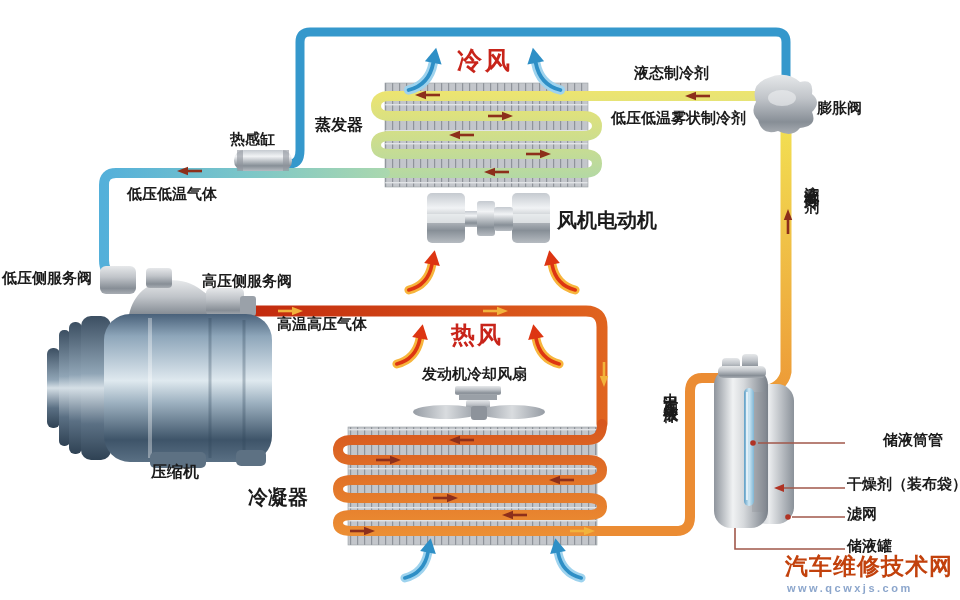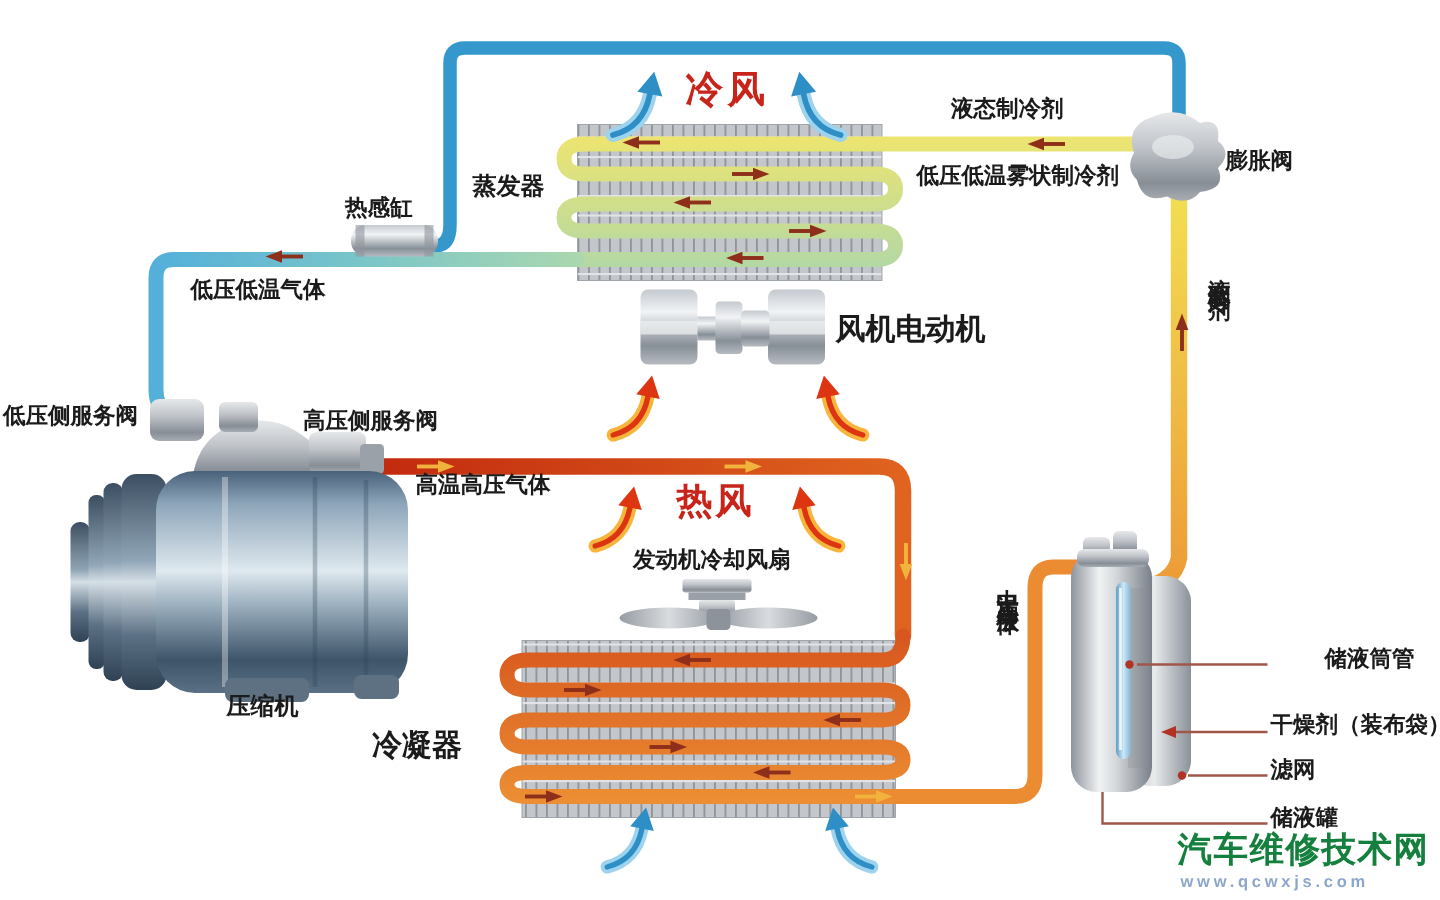--- a/index.html
+++ b/index.html
@@ -2,21 +2,21 @@
 <html><head>
 <meta charset="utf-8">
 <style>
   html,body{margin:0;padding:0;background:#fff;}
   .stage{position:relative;width:960px;height:600px;background:#ffffff;overflow:hidden;
          font-family:"Liberation Sans","DejaVu Sans",sans-serif;}
   .stage svg{position:absolute;left:0;top:0;}
   .lbl{position:absolute;font-weight:bold;color:#1b1b1b;white-space:nowrap;line-height:1.05;}
   .lbl.red{color:#c8241a;}
   .lbl.vert{writing-mode:vertical-rl;letter-spacing:3px;}
-  .wm-name{position:absolute;font-weight:bold;color:#15803d;letter-spacing:1px;white-space:nowrap;}
+  .wm-name{position:absolute;font-weight:bold;color:#c2410c;letter-spacing:1px;white-space:nowrap;}
   .wm-url{position:absolute;color:#8ca6cc;letter-spacing:2.5px;white-space:nowrap;font-weight:bold;}
   .cold{--wo:#9ed3ee;--wi:#2e8fc6;}
   .hot{--wo:#f7b53c;--wi:#dd3512;}
 </style>
 </head>
 <body>
 
 <div class="stage">
 
 <svg width="960" height="600" viewBox="0 0 960 600">

